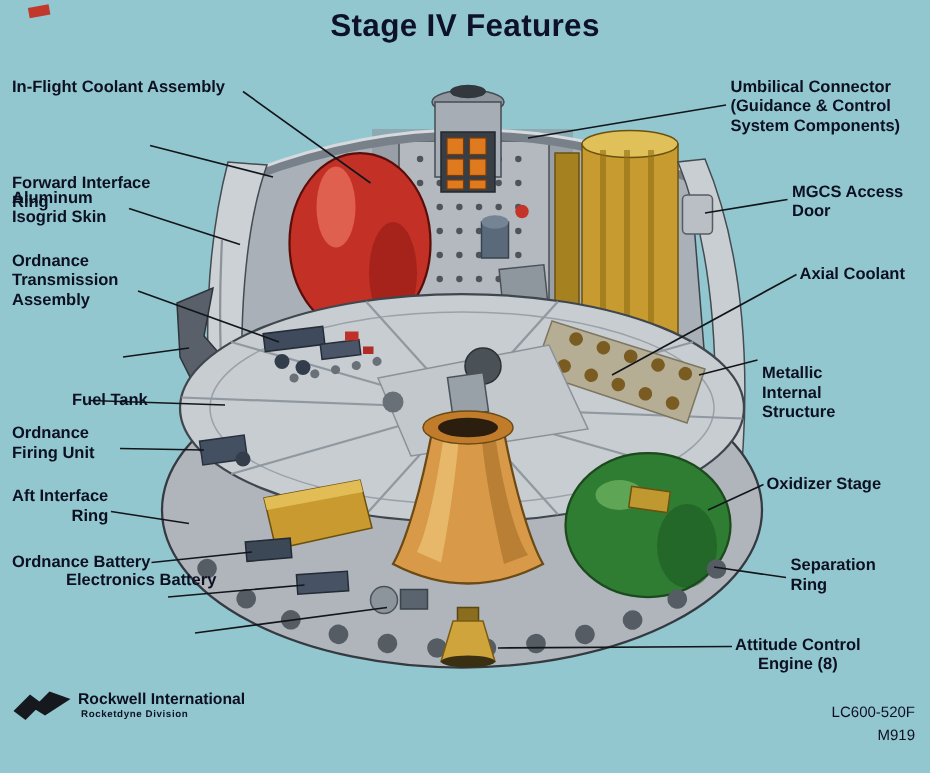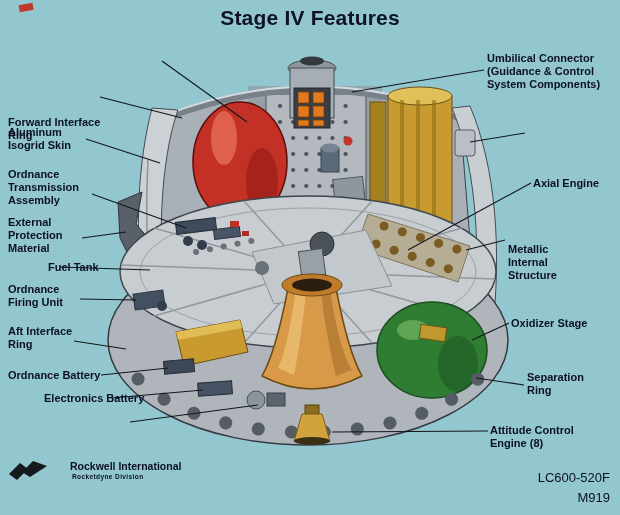--- a/index.html
+++ b/index.html
@@ -8,24 +8,24 @@
   #title{position:absolute;left:0;top:6px;width:100%;text-align:center;font-size:21px;font-weight:bold;color:#0e1228;letter-spacing:.2px;}
   .label{position:absolute;font-size:11px;font-weight:bold;line-height:1.18;color:#0c1022;white-space:pre-line;}
   #art{position:absolute;left:0;top:0;}
   .dots{stroke:#4e545a;stroke-width:4.2;stroke-linecap:round;stroke-dasharray:0.1 13;}
   .uc{fill:#e07a1f;stroke:#7a3c0c;stroke-width:0.8;}
   .spoke{stroke:#9098a0;stroke-width:1.5;}
   .panelholes{stroke:#7a5c22;stroke-width:9;stroke-linecap:round;stroke-dasharray:0.1 19;fill:none;}
   .panelholes2{stroke:#6a7078;stroke-width:6;stroke-linecap:round;stroke-dasharray:0.1 14;fill:none;}
   .boltholes{stroke:#565c63;stroke-width:13;stroke-linecap:round;stroke-dasharray:0.1 33;fill:none;}
   .leaders line{stroke:#12161b;stroke-width:1.1;}
-  #brand{position:absolute;left:8px;top:460px;display:flex;align-items:flex-start;gap:22px;}
+  #brand{position:absolute;left:8px;top:460px;display:flex;align-items:flex-start;gap:4px;}
   #company{font-size:10.5px;font-weight:bold;color:#0c1022;}
   #division{font-size:6.5px;font-weight:bold;color:#0c1022;letter-spacing:.4px;margin-top:1px;margin-left:2px;}
-  #codes{position:absolute;right:10px;top:468px;text-align:right;font-size:13px;color:#0c1022;line-height:1.5;}
+  #codes{position:absolute;right:10px;top:468px;text-align:right;font-size:10px;color:#0c1022;line-height:1.5;}
 </style>
 </head>
 <body>
 
 <div id="frame">
 
   <div id="title">Stage IV Features</div>
 
   <svg id="art" width="620" height="515" viewBox="0 0 620 515">
 
@@ -185,49 +185,49 @@
       <line x1="484" y1="70" x2="352" y2="92"></line>
       <line x1="525" y1="133" x2="470" y2="142"></line>
       <line x1="531" y1="183" x2="408" y2="250"></line>
       <line x1="505" y1="240" x2="466" y2="250"></line>
       <line x1="509" y1="323" x2="472" y2="340"></line>
       <line x1="524" y1="385" x2="476" y2="378"></line>
       <line x1="488" y1="431" x2="332" y2="432"></line>
     </g>
   </svg>
 
+  <div class="label" style="left:8px;top:52px;">In-Flight Coolant Assembly</div>
   <div class="label" style="left:8px;top:88px;margin-top:28px;">Forward Interface
 Ring</div>
   <div class="label" style="left:8px;top:126px;">Aluminum
 Isogrid Skin</div>
   <div class="label" style="left:8px;top:168px;">Ordnance
 Transmission
 Assembly</div>
-  <div class="label" style="left:8px;top:216px;">External
-Protection
-Material</div>
   <div class="label" style="left:8px;top:261px;padding-left:40px;">Fuel Tank</div>
   <div class="label" style="left:8px;top:283px;">Ordnance
 Firing Unit</div>
-  <div class="label" style="left:8px;top:325px;">Aft Interface
+  <div class="label" style="left:8px;top:325px;text-align:right;">Aft Interface
 Ring</div>
   <div class="label" style="left:8px;top:369px;">Ordnance Battery</div>
-  <div class="label" style="left:8px;top:392px;padding-left:36px;">Electronics Battery</div>
+  <div class="label" style="left:8px;top:381px;padding-left:36px;">Electronics Battery</div>
 
   <div class="label" style="left:487px;top:52px;">Umbilical Connector
 (Guidance &amp; Control
 System Components)</div>
-  <div class="label" style="left:533px;top:177px;">Axial Engine</div>
+  <div class="label" style="left:528px;top:122px;">MGCS Access
+Door</div>
+  <div class="label" style="left:533px;top:177px;">Axial Coolant</div>
   <div class="label" style="left:508px;top:221px;margin-top:22px;">Metallic
 Internal
 Structure</div>
   <div class="label" style="left:511px;top:317px;">Oxidizer Stage</div>
   <div class="label" style="left:527px;top:371px;">Separation
 Ring</div>
-  <div class="label" style="left:490px;top:424px;">Attitude Control
+  <div class="label" style="left:490px;top:424px;text-align:center;">Attitude Control
 Engine (8)</div>
 
   <div id="brand">
     <svg width="40" height="22" viewBox="0 0 40 22">
       <path d="M1,14 L12,3 L20,9 L9,20 Z" fill="#15181c"></path>
       <path d="M14,12 L25,1 L39,6 L22,17 Z" fill="#15181c"></path>
     </svg>
     <div class="txt">
       <div id="company">Rockwell International</div>
       <div id="division">Rocketdyne Division</div>

